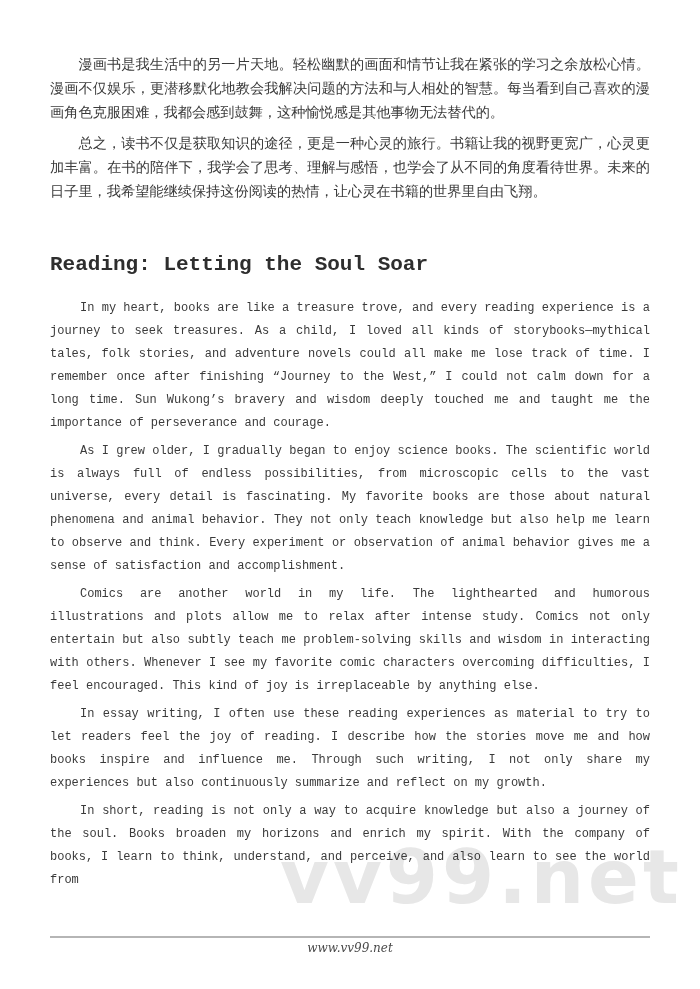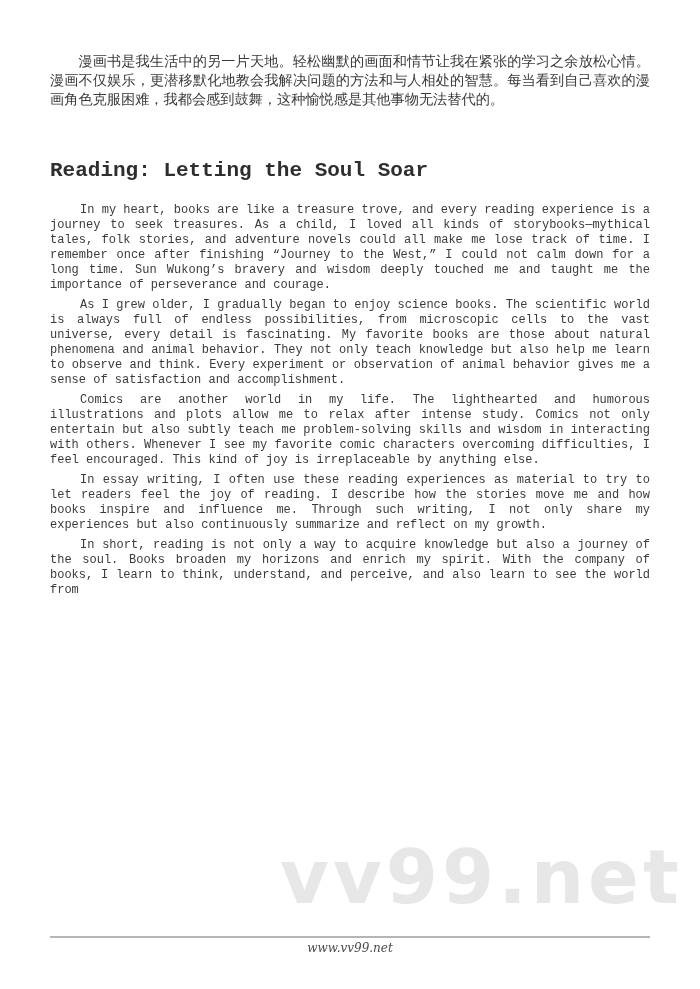--- a/index.html
+++ b/index.html
@@ -33,21 +33,21 @@
   .content {
     position: relative;
     z-index: 1;
     padding: 52px 50px 0 50px;
   }
 
   
   .zh {
     margin: 0 0 7px 0;
     font-size: 14.2px;
-    line-height: 19px;
+    line-height: 24px;
     color: #3a3a3a;
     text-align: justify;
     text-justify: inter-ideograph;
     text-indent: 2em;
     font-family: "DejaVu Serif", "Liberation Serif", serif;
   }
 
   
   .title {
     margin: 45px 0 15px 0;
@@ -56,21 +56,21 @@
     font-weight: bold;
     text-align: left;
     color: #2e2e2e;
     font-family: "Liberation Mono", "DejaVu Sans Mono", monospace;
   }
 
   
   .en {
     margin: 0 0 5px 0;
     font-size: 12px;
-    line-height: 15px;
+    line-height: 23px;
     color: #3a3a3a;
     text-align: justify;
     text-indent: 30px;
     font-family: "Liberation Mono", "DejaVu Sans Mono", monospace;
   }
 
   .footer {
     position: absolute;
     left: 50px;
     right: 50px;
@@ -97,20 +97,21 @@
 
 <div class="page">
 
   <div class="watermark-overlay">vv99.net</div>
 
   <div class="content">
 
     <p class="zh">漫画书是我生活中的另一片天地。轻松幽默的画面和情节让我在紧张的学习之余放松心情。漫画不仅娱乐，更潜移默化地教会我解决问题的方法和与人相处的智慧。每当看到自己喜欢的漫画角色克服困难，我都会感到鼓舞，这种愉悦感是其他事物无法替代的。</p>
 
 
+    <p class="zh">总之，读书不仅是获取知识的途径，更是一种心灵的旅行。书籍让我的视野更宽广，心灵更加丰富。在书的陪伴下，我学会了思考、理解与感悟，也学会了从不同的角度看待世界。未来的日子里，我希望能继续保持这份阅读的热情，让心灵在书籍的世界里自由飞翔。</p>
 
     <h1 class="title">Reading: Letting the Soul Soar</h1>
 
     <p class="en">In my heart, books are like a treasure trove, and every reading experience is a journey to seek treasures. As a child, I loved all kinds of storybooks—mythical tales, folk stories, and adventure novels could all make me lose track of time. I remember once after finishing “Journey to the West,” I could not calm down for a long time. Sun Wukong’s bravery and wisdom deeply touched me and taught me the importance of perseverance and courage.</p>
 
     <p class="en">As I grew older, I gradually began to enjoy science books. The scientific world is always full of endless possibilities, from microscopic cells to the vast universe, every detail is fascinating. My favorite books are those about natural phenomena and animal behavior. They not only teach knowledge but also help me learn to observe and think. Every experiment or observation of animal behavior gives me a sense of satisfaction and accomplishment.</p>
 
     <p class="en">Comics are another world in my life. The lighthearted and humorous illustrations and plots allow me to relax after intense study. Comics not only entertain but also subtly teach me problem-solving skills and wisdom in interacting with others. Whenever I see my favorite comic characters overcoming difficulties, I feel encouraged. This kind of joy is irreplaceable by anything else.</p>
 
     <p class="en">In essay writing, I often use these reading experiences as material to try to let readers feel the joy of reading. I describe how the stories move me and how books inspire and influence me. Through such writing, I not only share my experiences but also continuously summarize and reflect on my growth.</p>

